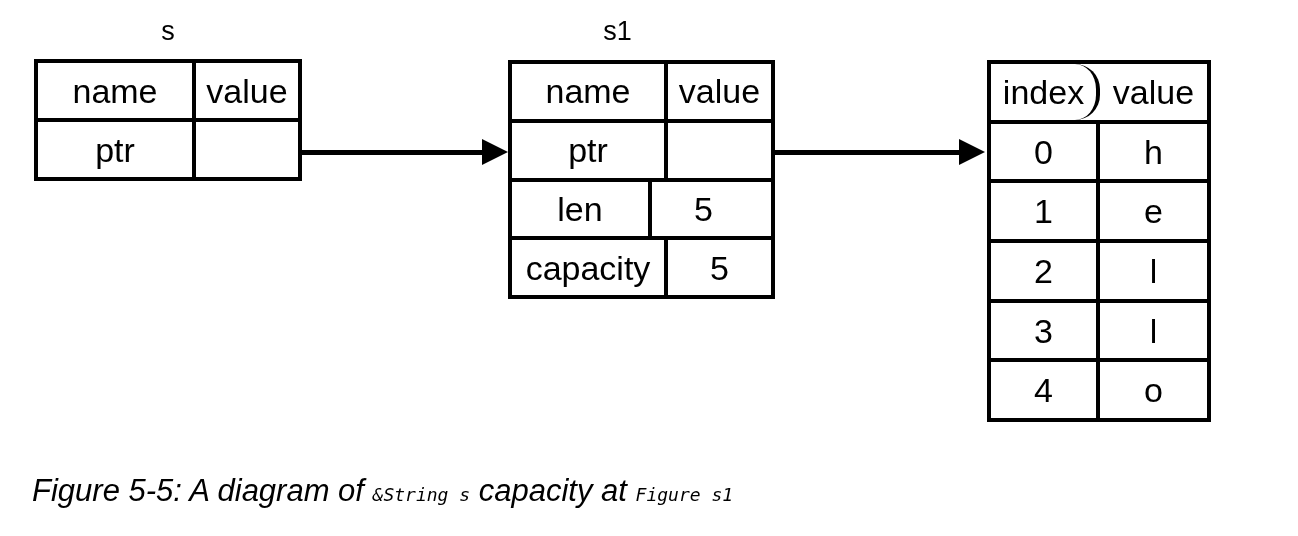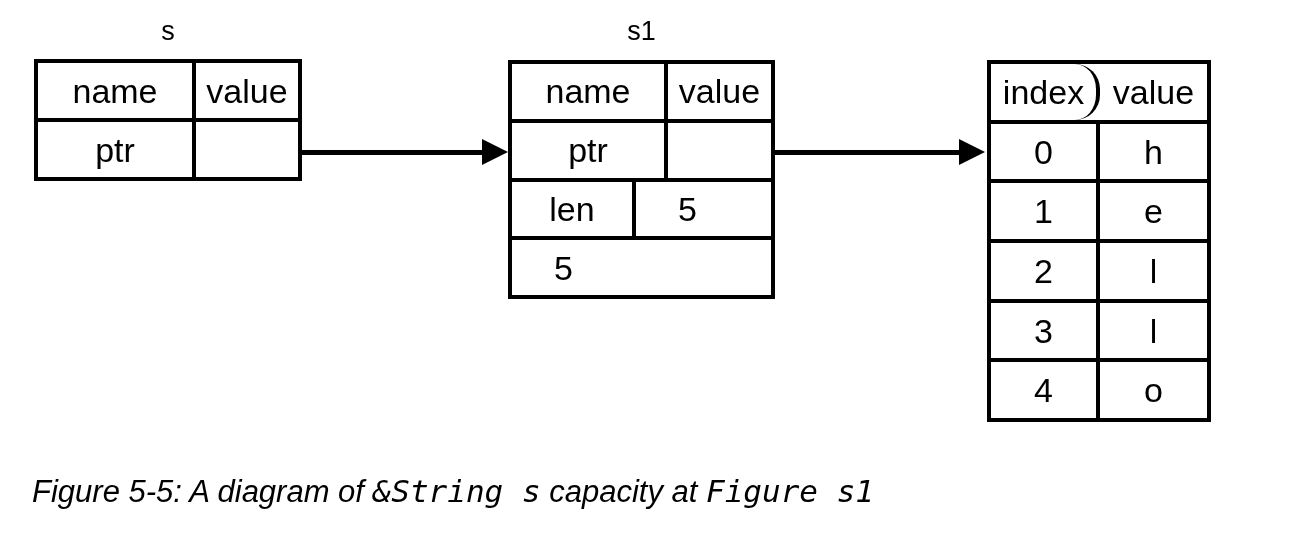--- a/index.html
+++ b/index.html
@@ -83,21 +83,21 @@
     position: absolute;
     font-style: italic;
     font-size: 31px;
     line-height: 38px;
     white-space: nowrap;
     color: #000;
   }
   .caption .code {
     font-family: "DejaVu Sans Mono", monospace;
     font-style: italic;
-    font-size: 31px;
+    font-size: 18px;
   }
 </style>
 </head>
 <body>
 
 <div class="canvas">
 
   <div class="tbl-label" style="left:34px; top:16px; width:268px;">s</div>
 
   <div class="tbl" style="left:34px; top:59px; width:268px; height:122px;">
@@ -107,36 +107,37 @@
     </div>
     <div class="trow">
       <div class="tcell left-col" style="width:158px;">ptr</div>
       <div class="tcell" style="width:102px;"></div>
     </div>
   </div>
 
   <div class="arrow-line" style="left:302px; top:150px; width:186px;"></div>
   <div class="arrow-head" style="left:482px; top:139px;"></div>
 
-  <div class="tbl-label" style="left:508px; top:16px; width:267px;">s1</div>
+  <div class="tbl-label" style="left:484px; top:16px; width:267px;">s1</div>
 
   <div class="tbl" style="left:508px; top:60px; width:267px; height:239px;">
     <div class="trow">
       <div class="tcell left-col" style="width:156px;">name</div>
       <div class="tcell" style="width:103px;">value</div>
     </div>
     <div class="trow">
       <div class="tcell left-col" style="width:156px;">ptr</div>
       <div class="tcell" style="width:103px;"></div>
     </div>
     <div class="trow">
-      <div class="tcell left-col" style="width:124px;">len</div>
+      <div class="tcell left-col" style="width:140px;">len</div>
       <div class="tcell" style="width:103px;">5</div>
     </div>
     <div class="trow">
+      <div class="tcell left-col" style="width:156px;">capacity</div>
       <div class="tcell" style="width:103px;">5</div>
     </div>
   </div>
 
   <div class="arrow-line" style="left:775px; top:150px; width:188px;"></div>
   <div class="arrow-head" style="left:959px; top:139px;"></div>
 
   <div class="tbl" style="left:987px; top:60px; width:224px; height:362px;">
     <div class="trow">
       <div class="tcell left-col" style="width:109px;border-radius:25px;">index</div>

